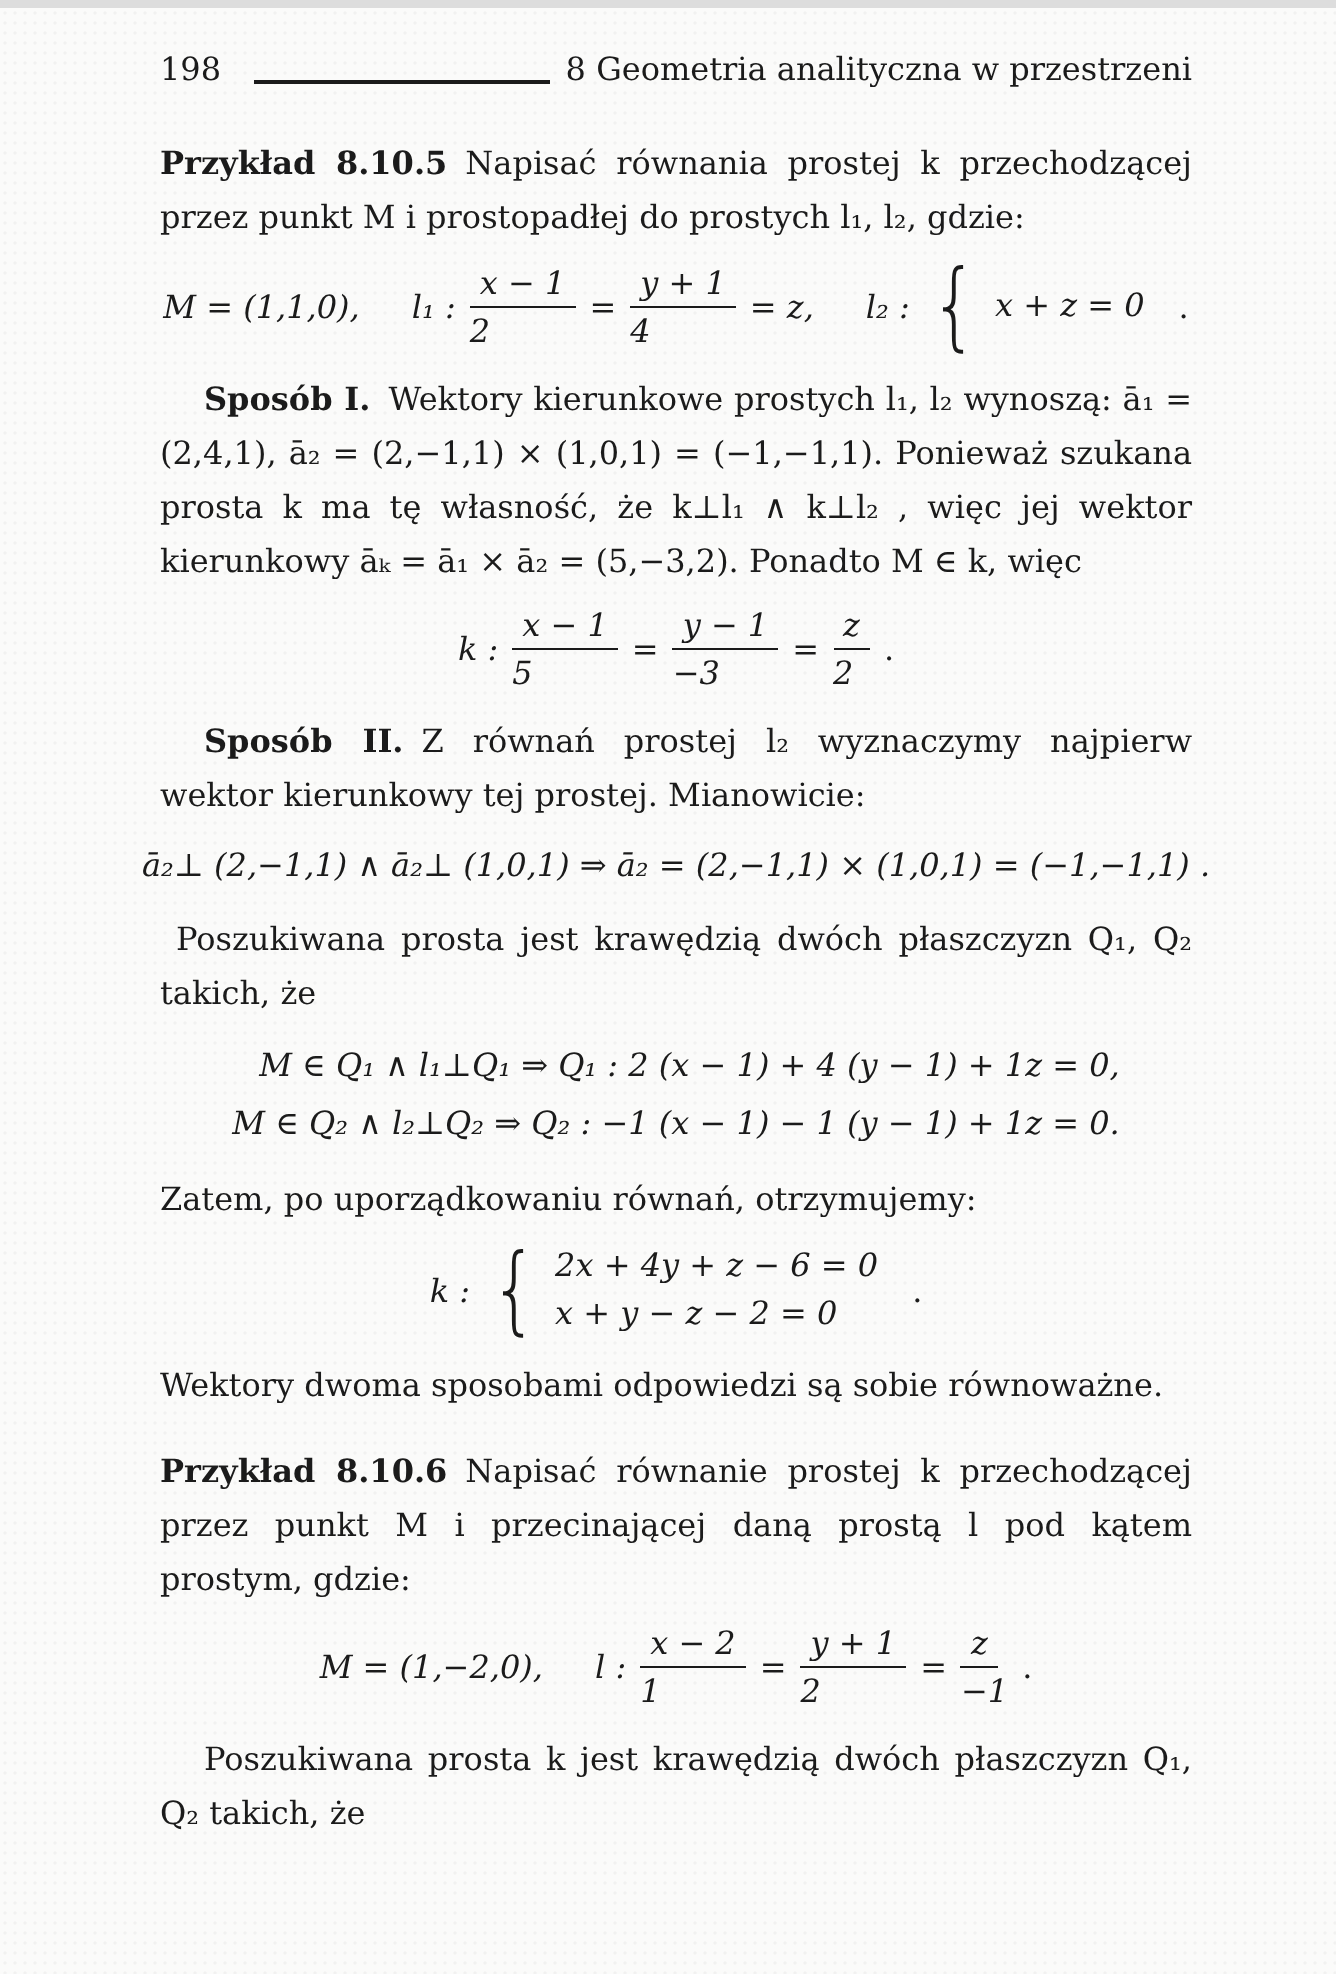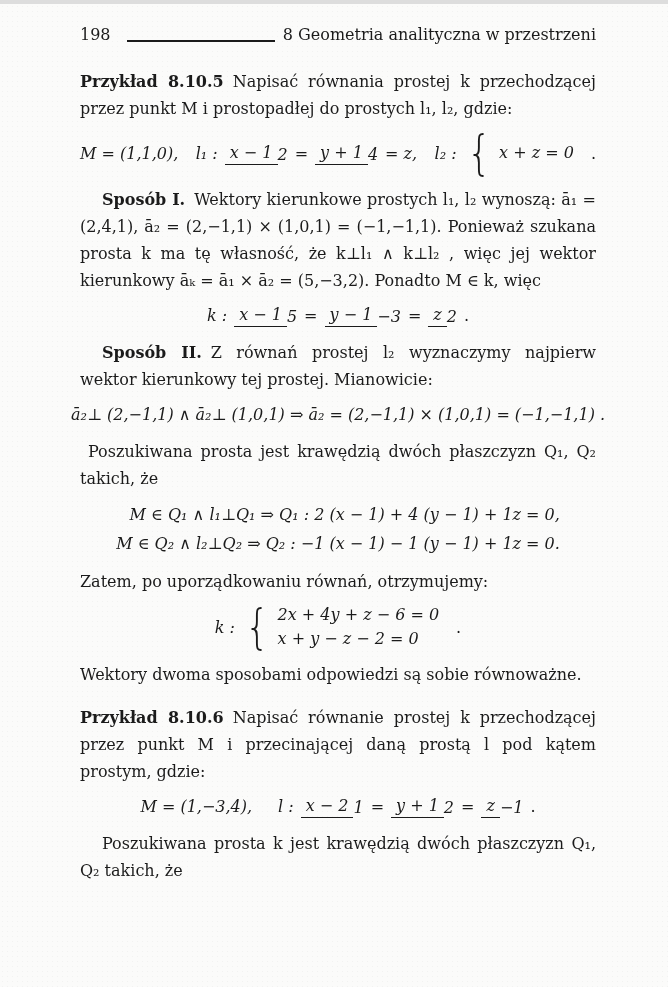--- a/index.html
+++ b/index.html
@@ -37,21 +37,21 @@
   .indent-sm { text-indent: 8px; }
   
   .display {
     display: flex; justify-content: center; align-items: center;
     column-gap: 7px;
     margin: 8px 0 10px;
     white-space: nowrap;
   }
   .mi { font-style: italic; }
   .sep { width: 12px; }
-  .frac { display: inline-flex; flex-direction: row; align-items: flex-end; line-height: 21px; }
+  .frac { display: inline-flex; flex-direction: column; align-items: flex-start; line-height: 21px; }
   .frac .num { padding: 0 5px 1px; border-bottom: 1.4px solid #1b1b1b; }
   .frac .den { padding-top: 1px; }
   .cases { display: inline-flex; align-items: center; column-gap: 5px; }
   .brace {
     font-size: 48px; line-height: 46px; font-weight: 300;
     transform: scaleX(0.8);
     font-family: "DejaVu Sans", sans-serif;
     color: #1b1b1b;
   }
   .case-lines { display: flex; flex-direction: column; align-items: flex-start; line-height: 24px; }
@@ -160,21 +160,21 @@
 
   <p class="para">
     <span>Wektory dwoma sposobami odpowiedzi są sobie równoważne.</span>
   </p>
 
   <p class="para gap-before-example">
     <span class="lead-bold">Przykład 8.10.6</span><span class="stmt">Napisać równanie prostej k przechodzącej przez punkt M  i przecinającej daną prostą l  pod kątem prostym, gdzie:</span>
   </p>
 
   <div class="display">
-    <span class="mi">M = (1,−3,4),</span>
+    <span class="mi">M = (1,−2,0),</span>
     <span class="sep"></span>
     <span class="mi">l :</span>
     <span class="frac">
         <span class="num mi">x − 2</span>
         <span class="den mi">1</span>
       </span>
     <span>=</span>
     <span class="frac">
         <span class="num mi">y + 1</span>
         <span class="den mi">2</span>

